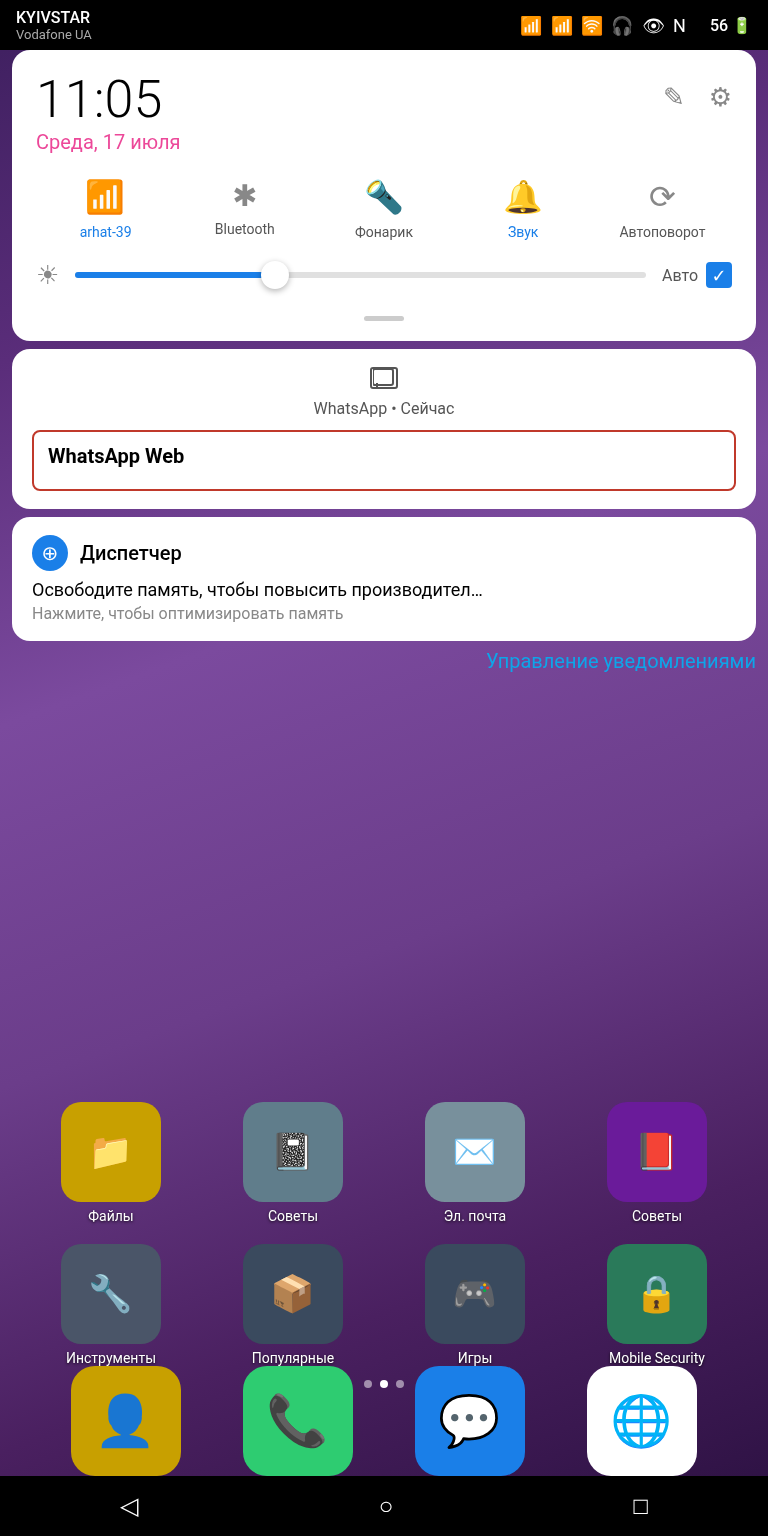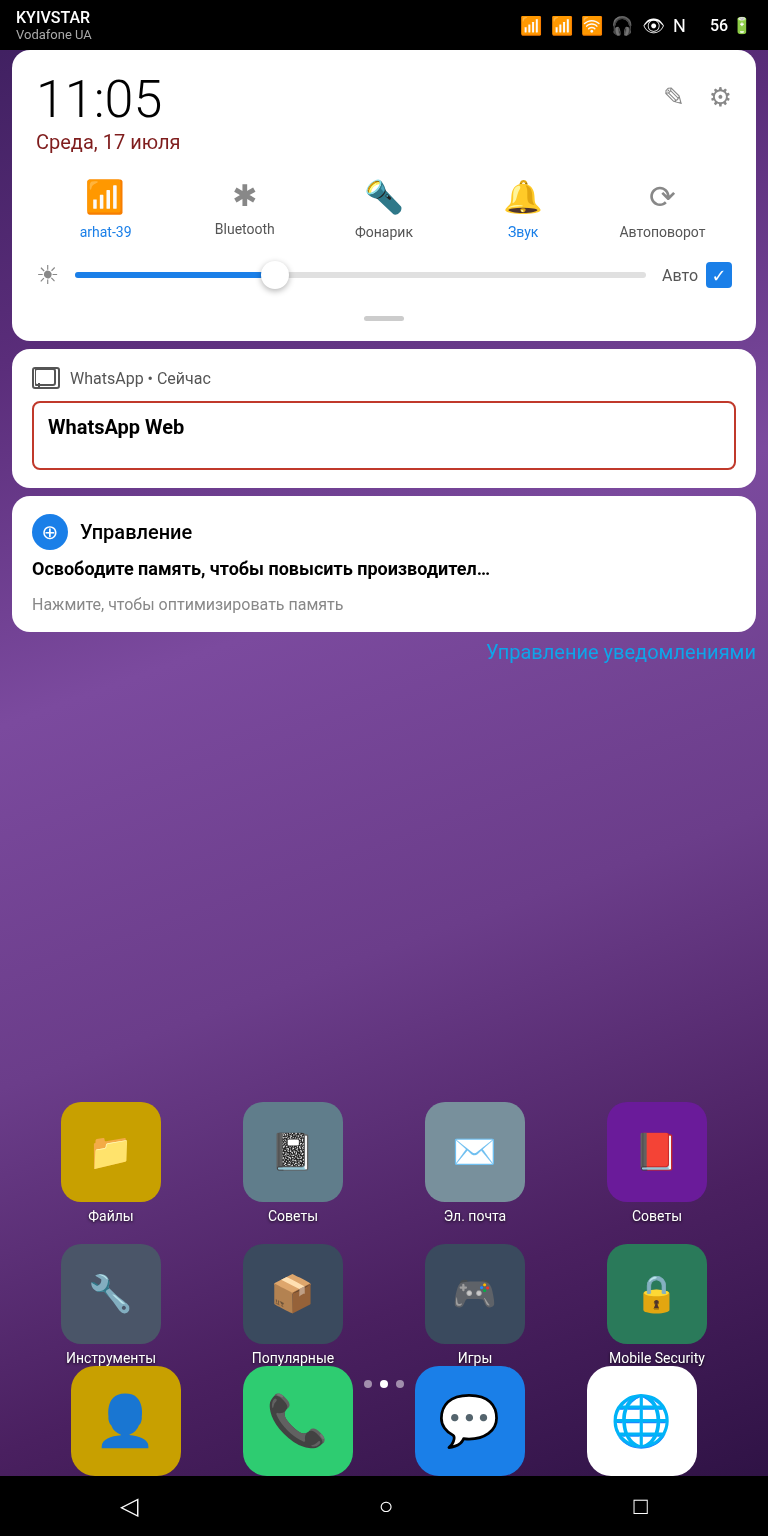--- a/index.html
+++ b/index.html
@@ -87,21 +87,21 @@
       margin-bottom: 24px;
     }
     .qs-time {
       font-size: 52px;
       font-weight: 300;
       color: #000;
       line-height: 1;
     }
     .qs-date {
       font-size: 20px;
-      color: #7f1d1d;
+      color: #ec4899;
       margin-top: 4px;
     }
     .qs-actions {
       display: flex;
       gap: 24px;
       align-items: center;
       margin-top: 8px;
     }
     .qs-action-icon {
       color: #888;
@@ -214,20 +214,21 @@
       background: #fff;
       border-radius: 18px;
       padding: 18px 20px;
       margin-bottom: 8px;
     }
     .notif-header {
       display: flex;
       align-items: center;
       gap: 10px;
       margin-bottom: 12px;
+      flex-direction: column;
     }
     .notif-app-icon {
       width: 28px;
       height: 22px;
       border: 2px solid #555;
       border-radius: 3px;
       display: flex;
       align-items: center;
       justify-content: center;
       font-size: 11px;
@@ -239,21 +240,21 @@
     }
     .notif-body-highlighted {
       border: 2px solid #c0392b;
       border-radius: 8px;
       padding: 12px 14px;
     }
     .notif-title {
       font-size: 20px;
       font-weight: 700;
       color: #000;
-      margin-bottom: 17px;
+      margin-bottom: 9px;
     }
     .notif-text {
       font-size: 16px;
       color: #888;
     }
 
     
     .dispatcher-card {
       background: #fff;
       border-radius: 18px;
@@ -277,23 +278,23 @@
       color: #fff;
       font-size: 20px;
     }
     .disp-name {
       font-size: 20px;
       font-weight: 500;
       color: #000;
     }
     .disp-title {
       font-size: 18px;
-      font-weight: 700;
+      font-weight: 400;
       color: #000;
-      margin-bottom: 16px;
+      margin-bottom: 4px;
     }
     .disp-text {
       font-size: 16px;
       color: #888;
     }
 
     
     .manage-notif {
       text-align: right;
       margin-bottom: 12px;
@@ -495,21 +496,21 @@
       <span class="notif-app-name">WhatsApp • Сейчас</span>
     </div>
     <div class="notif-body-highlighted">
       <div class="notif-title">WhatsApp Web</div>
     </div>
   </div>
 
   <div class="dispatcher-card">
     <div class="disp-header">
       <div class="disp-icon">⊕</div>
-      <span class="disp-name">Управление</span>
+      <span class="disp-name">Диспетчер</span>
     </div>
     <div class="disp-title">Освободите память, чтобы повысить производител…</div>
     <div class="disp-text">Нажмите, чтобы оптимизировать память</div>
   </div>
 
   <div class="manage-notif">
     <span class="manage-notif-text">Управление уведомлениями</span>
   </div>
 
 </div>

